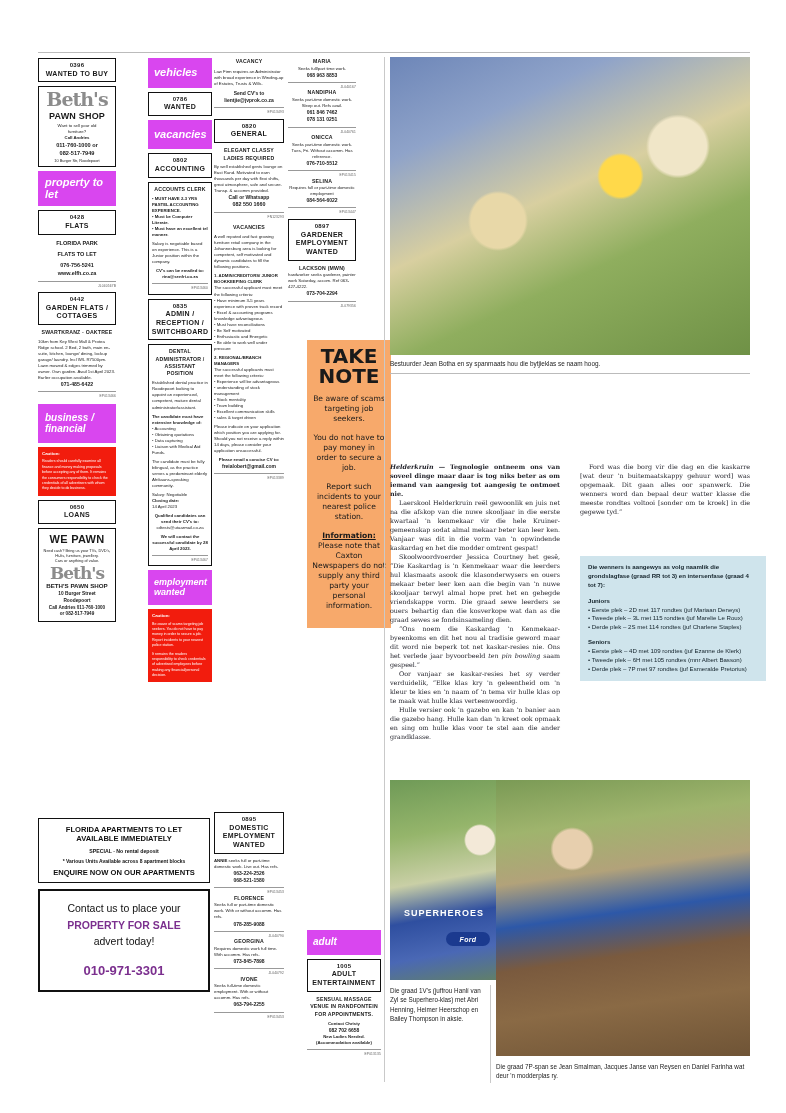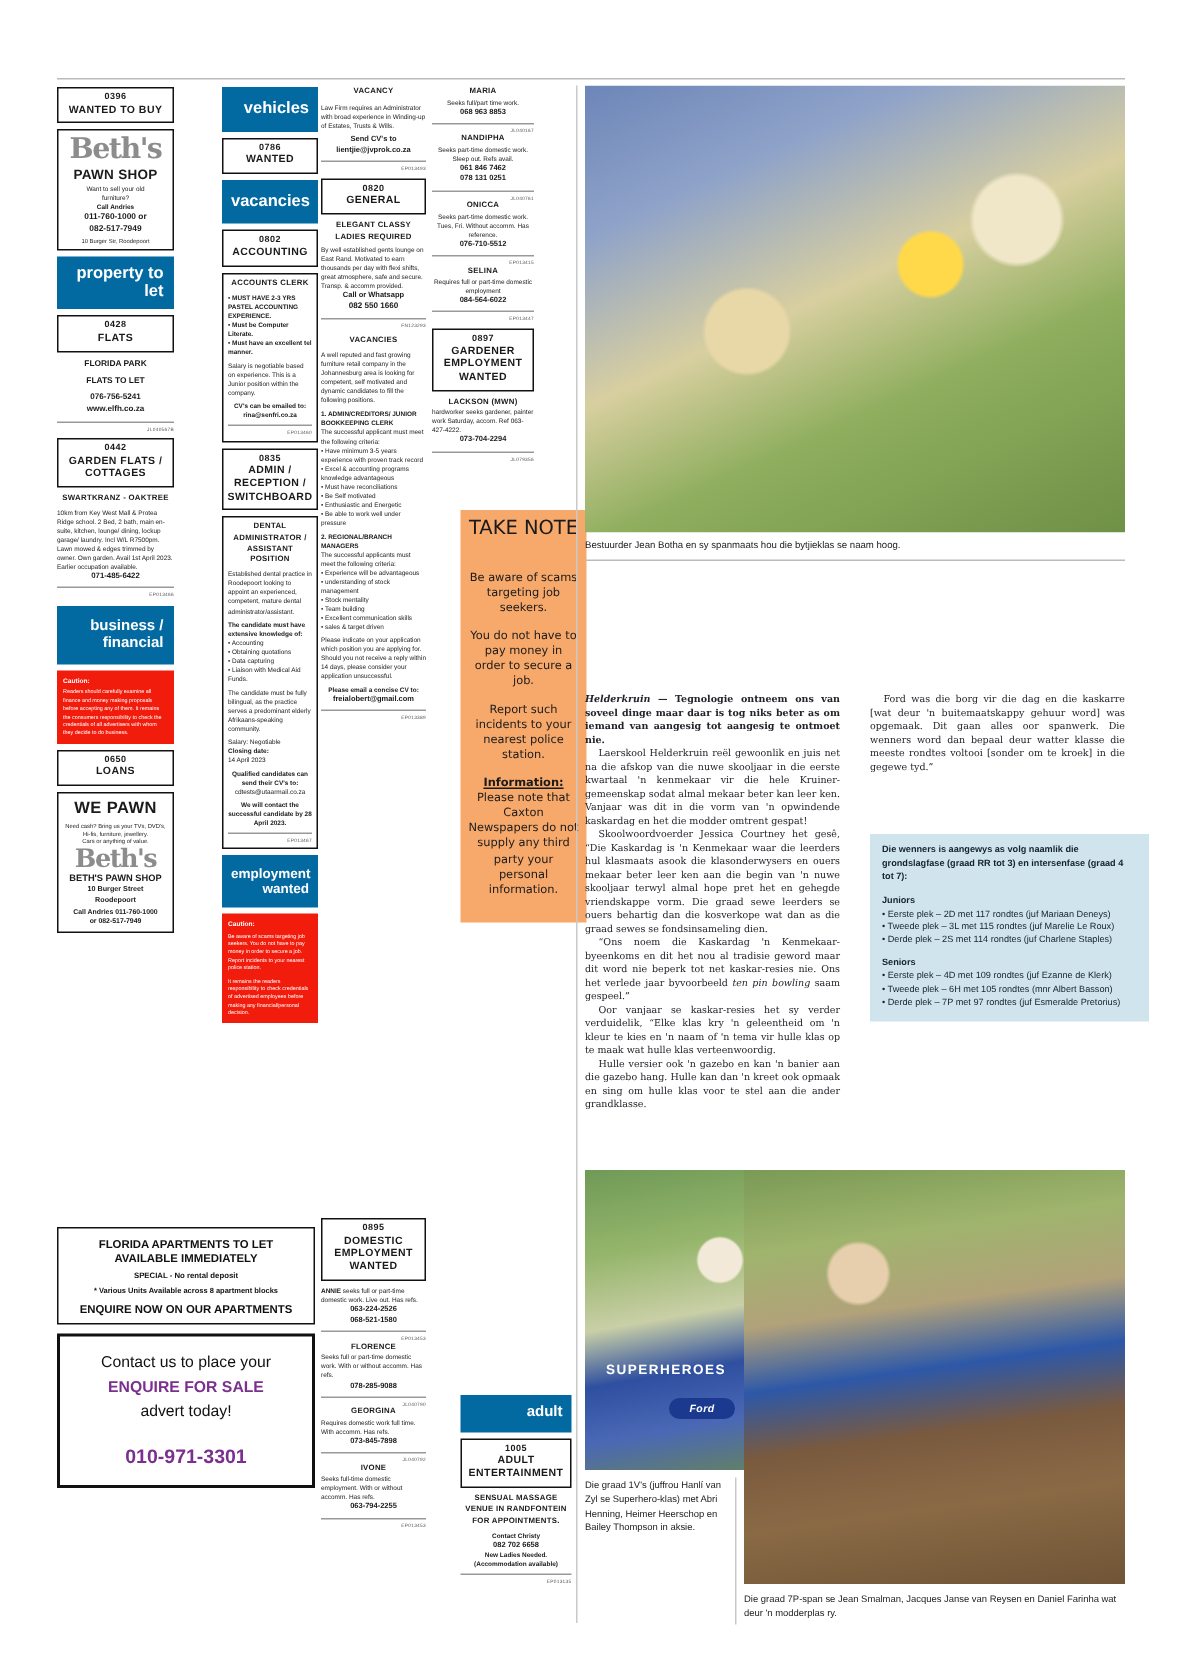--- a/index.html
+++ b/index.html
@@ -13,22 +13,22 @@
   .masthead .mh-url{position:absolute;left:50%;transform:translateX(-50%);font-size:9px;}
   .masthead .mh-right{display:flex;gap:22px;align-items:center;}
   .rule{position:absolute;left:38px;top:52px;width:712px;height:1px;background:#bbb;}
 
   
   .col{position:absolute;font-size:4.6px;line-height:1.45;color:#1a1a1a;}
   .cat{border:1px solid #111;text-align:center;font-weight:bold;
        padding:3px 2px;letter-spacing:.3px;line-height:1.25;margin-bottom:4px;background:#fff;}
   .cat .num{display:block;font-size:6px;}
   .cat .nm{display:block;font-size:7px;}
-  .redbar{background:#0369a1;color:#fff;font-weight:bold;
-          text-align:right;padding:6px 7px;font-size:11px;line-height:1.05;margin-bottom:4px;}
+  .redbar{background:#d946ef;color:#fff;font-style:italic;font-weight:bold;
+          padding:6px 7px;font-size:11px;line-height:1.05;margin-bottom:4px;}
   .ctr{text-align:center;}
   .b{font-weight:bold;}
   .hdg{font-weight:bold;text-align:center;font-size:5.2px;letter-spacing:.2px;}
   .sep{border-bottom:1px solid #999;margin:3px 0 2px 0;}
   .ref{font-size:3.2px;color:#555;text-align:right;letter-spacing:.2px;}
   .tiny{font-size:4.3px;line-height:1.4;}
 
   
   #col1{left:38px;top:58px;width:78px;}
   .beths{border:1px solid #111;text-align:center;padding:3px 2px;margin-bottom:4px;}
@@ -64,21 +64,21 @@
   
   #col4{left:288px;top:58px;width:68px;}
 
   
   .warnred{background:#f21c0d;color:#fff;padding:4px;margin-bottom:4px;}
   .warnred .bd{font-size:3.6px;line-height:1.5;}
 
   
   #takenote{position:absolute;left:307px;top:340px;width:74px;background:#f7a96b;
      padding:6px 5px 8px 5px;text-align:center;font-family:"DejaVu Sans",sans-serif;color:#1a1a1a;}
-  #takenote .tn-t{font-size:13px;font-weight:normal;line-height:1.02;margin-bottom:21px;}
+  #takenote .tn-t{font-size:20px;font-weight:bold;line-height:1.02;margin-bottom:7px;}
   #takenote p{margin:0 0 9px 0;font-size:7.6px;line-height:1.32;}
   #takenote .info{text-align:center;}
   #takenote .info b{text-decoration:underline;}
 
   
   #photo1{position:absolute;left:390px;top:57px;width:360px;height:298px;overflow:hidden;}
   #cap1{position:absolute;left:390px;top:360px;width:360px;font-size:6.4px;color:#222;}
   #headline{position:absolute;left:390px;top:378px;width:362px;
      font-family:"DejaVu Serif",serif;font-size:27.5px;line-height:1.12;color:#1b1b24;letter-spacing:-.3px;}
   .art-rule{position:absolute;left:390px;top:373px;width:360px;height:1px;background:#bbb;}
@@ -205,21 +205,21 @@
     <div class="pulse">
       <div class="top">
         <div class="b" style="font-size:7.6px;line-height:1.25">FLORIDA APARTMENTS TO LET AVAILABLE IMMEDIATELY</div>
         <div class="b" style="font-size:5.2px;margin-top:4px">SPECIAL - No rental deposit</div>
         <div class="b" style="font-size:5px;margin-top:4px">* Various Units Available across 8 apartment blocks</div>
         <div class="b" style="font-size:7.6px;margin-top:4px;line-height:1.25">ENQUIRE NOW ON OUR APARTMENTS</div>
       </div>
     </div>
     <div class="forsale">
       <div>Contact us to place your</div>
-      <div class="pur">ENQUIRE FOR SALE</div>
+      <div class="pur">PROPERTY FOR SALE</div>
       <div>advert today!</div>
       <div class="pur" style="font-size:13px;margin-top:12px">010-971-3301</div>
     </div>
   </div>
 
   <div class="col" id="col2">
 
     <div class="redbar" style="font-size:11px;padding:9px 6px">vehicles</div>
 
     <div class="cat">

